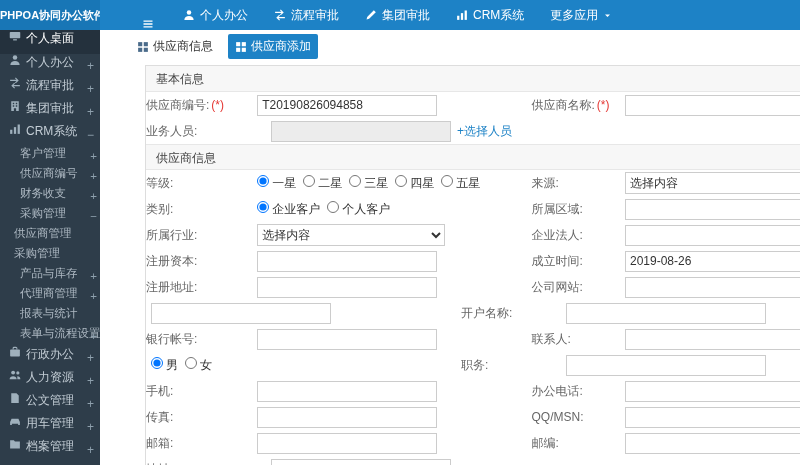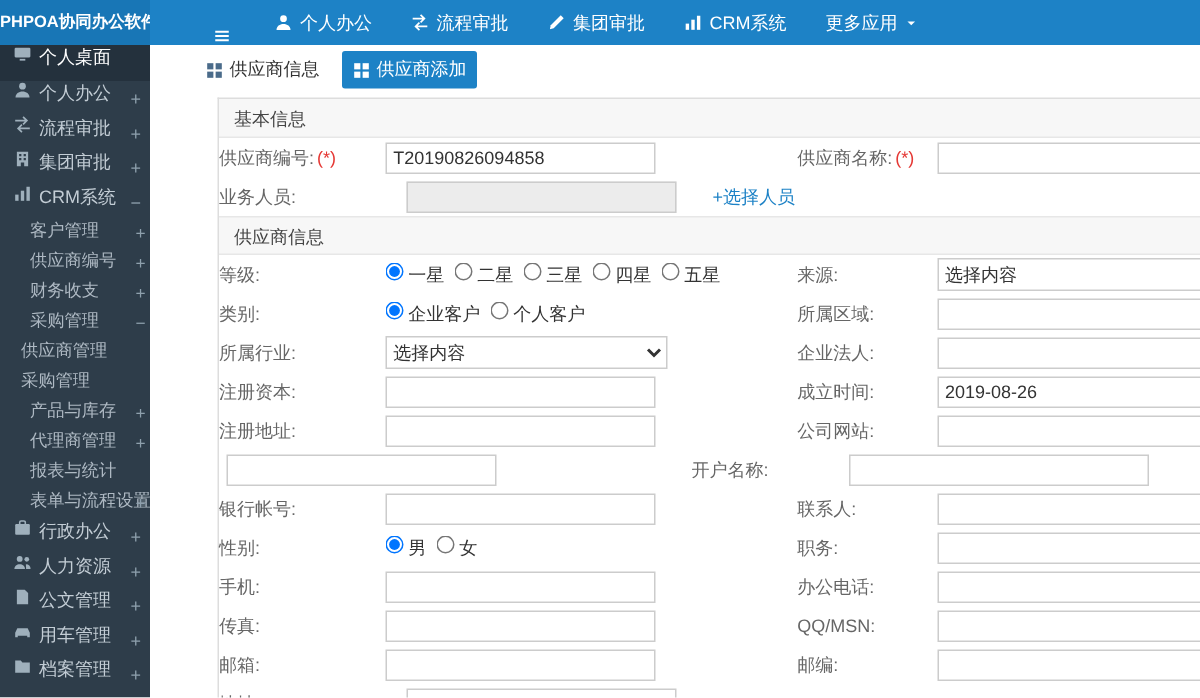--- a/index.html
+++ b/index.html
@@ -47,21 +47,21 @@
   .ffield{display:flex;align-items:center}
   .ffield-l{width:315px;padding-left:5px}
   .ffield-r{flex:1;padding-left:5px}
   .txt{height:21px;border:1px solid #ccc;padding:0 4px;font-size:12px;color:#333;outline:none;font-family:inherit;background:#fff}
   .txt-l{width:180px}
   .txt-r{width:200px}
   .ro{background:#ececec}
   .sel{height:22px;border:1px solid #ccc;font-size:12px;color:#333;font-family:inherit;background:#fff}
   .sel-l{width:188px}
   .sel-r{width:200px}
-  .flink{color:#1d82c6;margin-left:24px;text-decoration:none;cursor:pointer}
+  .flink{color:#1d82c6;margin-left:6px;text-decoration:none;cursor:pointer}
   .radio{display:inline-flex;align-items:flex-start;margin-right:7px;color:#333;cursor:pointer}
   .radio input{width:12px;height:12px;margin:0 3px 0 0}
 </style>
 </head>
 <body>
 
 <div class="topbar">
   <div class="logo">PHPOA协同办公软件</div>
   <div class="hamburger">
     <span class="icon">
@@ -389,21 +389,20 @@
         <div class="flabel flabel-l"><span>银行帐号:</span></div>
         <div class="ffield ffield-l">
           <input type="text" class="txt txt-l" style="">
         </div>
         <div class="flabel flabel-r"><span>联系人:</span></div>
         <div class="ffield ffield-r">
           <input type="text" class="txt txt-r" style="">
         </div>
       </div>
       <div class="frow">
-        <div class="flabel flabel-l"><span>性别:</span></div>
         <div class="ffield ffield-l">
           <label class="radio">
             <input type="radio" name="sex" checked="" style="">
             <span>男</span>
           </label>
           <label class="radio">
             <input type="radio" name="sex" style="">
             <span>女</span>
           </label>
         </div>

